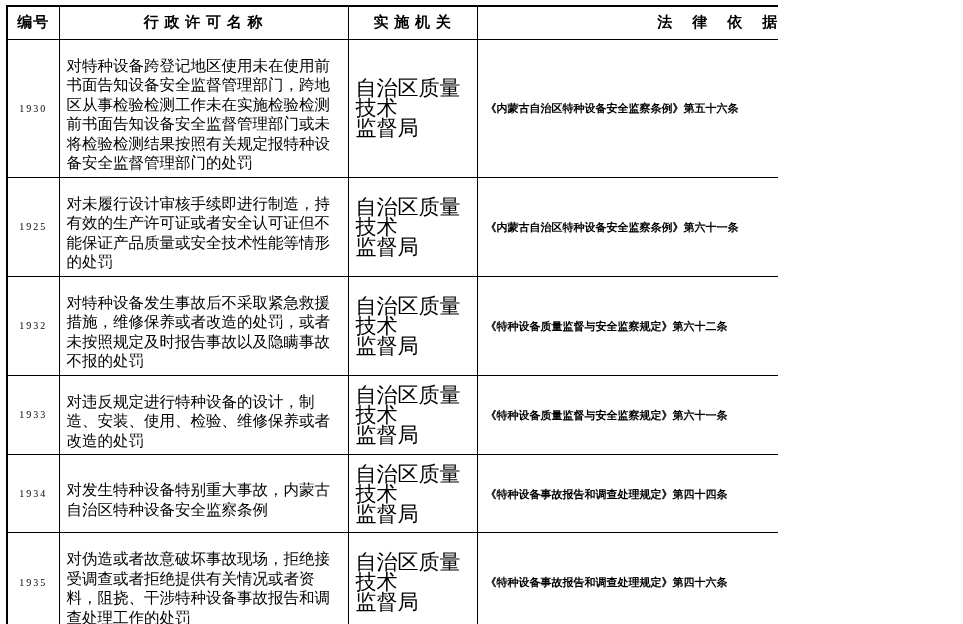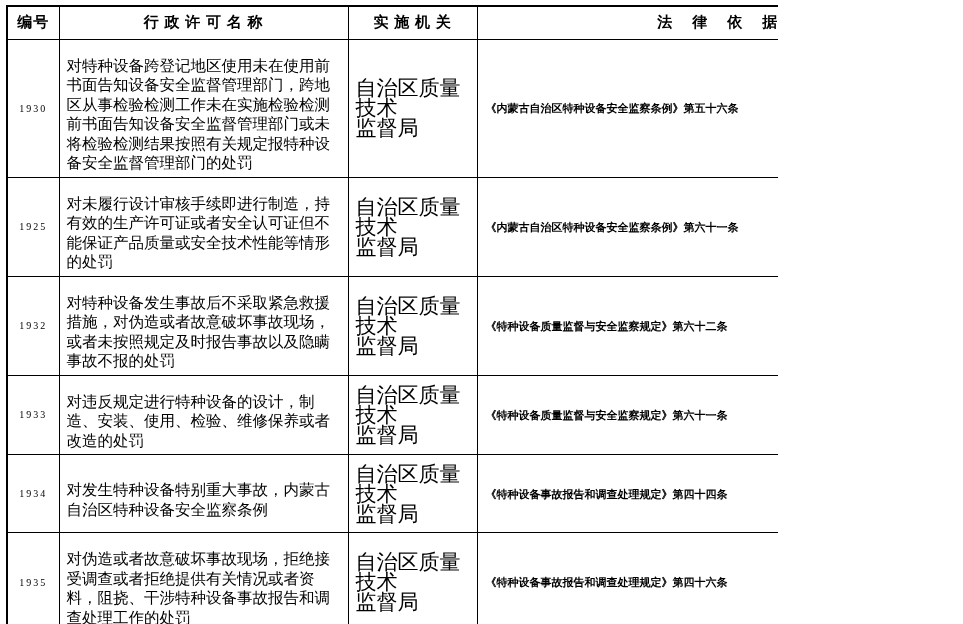--- a/index.html
+++ b/index.html
@@ -101,21 +101,21 @@
     </tr>
     <tr class="r1">
       <td class="c-id">1925</td>
       <td class="c-name">对未履行设计审核手续即进行制造，持有效的生产许可证或者安全认可证但不能保证产品质量或安全技术性能等情形的处罚</td>
       <td class="c-agency">自治区质量技术
 监督局</td>
       <td class="c-legal">《内蒙古自治区特种设备安全监察条例》第六十一条</td>
     </tr>
     <tr class="r2">
       <td class="c-id">1932</td>
-      <td class="c-name">对特种设备发生事故后不采取紧急救援措施，对伪造或者故意破坏事故现场，或者未按照规定及时报告事故以及隐瞒事故不报的处罚</td>
+      <td class="c-name">对特种设备发生事故后不采取紧急救援措施，维修保养或者改造的处罚，或者未按照规定及时报告事故以及隐瞒事故不报的处罚</td>
       <td class="c-agency">自治区质量技术
 监督局</td>
       <td class="c-legal">《特种设备质量监督与安全监察规定》第六十二条</td>
     </tr>
     <tr class="r3">
       <td class="c-id">1933</td>
       <td class="c-name">对违反规定进行特种设备的设计，制造、安装、使用、检验、维修保养或者改造的处罚</td>
       <td class="c-agency">自治区质量技术
 监督局</td>
       <td class="c-legal">《特种设备质量监督与安全监察规定》第六十一条</td>

